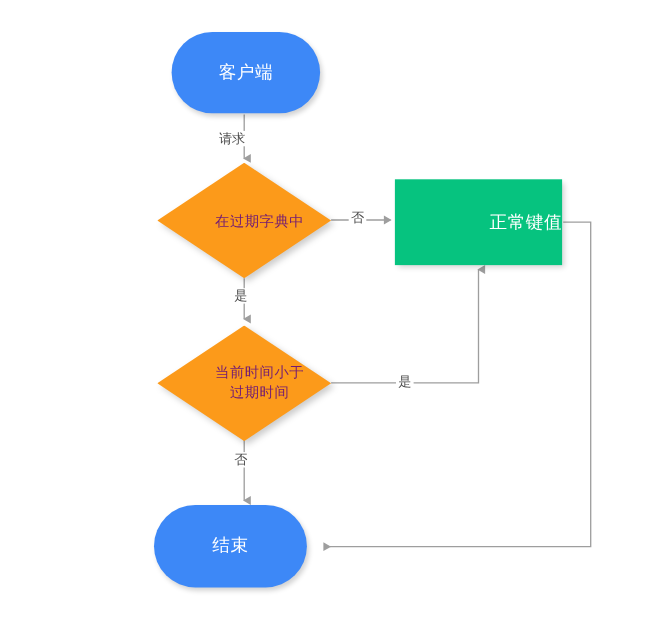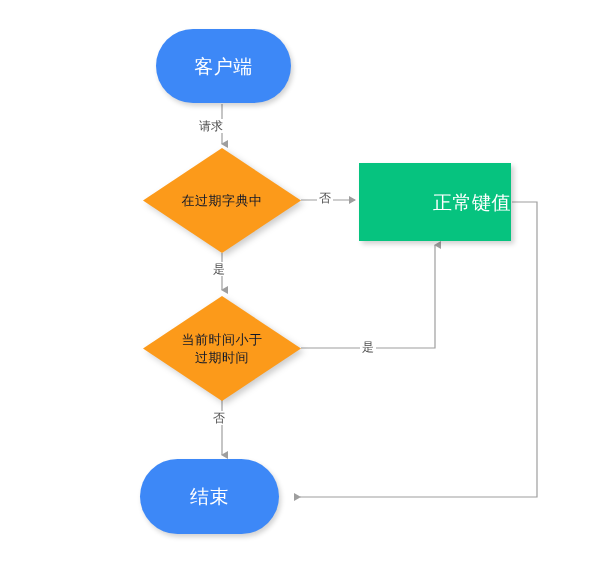--- a/index.html
+++ b/index.html
@@ -26,21 +26,21 @@
     height: 572px;
     pointer-events: none;
   }
   .node {
     position: absolute;
     display: flex;
     align-items: center;
     justify-content: center;
     text-align: center;
     color: #ffffff;
-    font-size: 19px;
+    font-size: 16px;
     line-height: 17px;
     letter-spacing: 0.5px;
     box-sizing: border-box;
     user-select: none;
   }
   .node-terminal {
     border-radius: 70px;
     box-shadow: 2px 3px 5px rgba(0,0,0,0.18);
   }
   .node-process {
@@ -53,29 +53,29 @@
   .node-decision-shape {
     position: absolute;
     left: 0;
     top: 0;
     width: 100%;
     height: 100%;
     filter: drop-shadow(3px 3px 3px rgba(0,0,0,0.20));
   }
   .node-decision-label {
     position: absolute;
-    left: 0;
+    left: 14px;
     top: 0;
     width: 100%;
     height: 100%;
     display: flex;
     align-items: center;
     justify-content: center;
     text-align: center;
-    color: #0f172a;
+    color: #701a75;
     font-size: 13px;
     line-height: 18px;
     letter-spacing: 0.5px;
     user-select: none;
     pointer-events: none;
   }
   .edge-label {
     position: absolute;
     color: #4d4d4d;
     font-size: 12px;
@@ -131,21 +131,21 @@
     </svg>
     <div class="node-decision-label">
       <span>在过期字典中</span>
     </div>
   </div>
 
   <div class="node node-process" style="left:359px; top:163px; width:152px; height:78px; background:#06c37f;">
     <span>正常键值</span>
   </div>
 
-  <div class="node-decision-wrap" style="left:143px; top:296px; width:158px; height:105px;">
+  <div class="node-decision-wrap" style="left:143px; top:296px; width:158px; height:105px;font-family:Liberation Mono, monospace;">
     <svg class="node-decision-shape" viewBox="0 0 158 105" xmlns="http://www.w3.org/2000/svg">
       <polygon points="79,0 158,52.5 79,105 0,52.5" fill="#fc9a1a"></polygon>
     </svg>
     <div class="node-decision-label">
       <div>
         <div>当前时间小于</div>
         <div>过期时间</div>
       </div>
     </div>
   </div>

